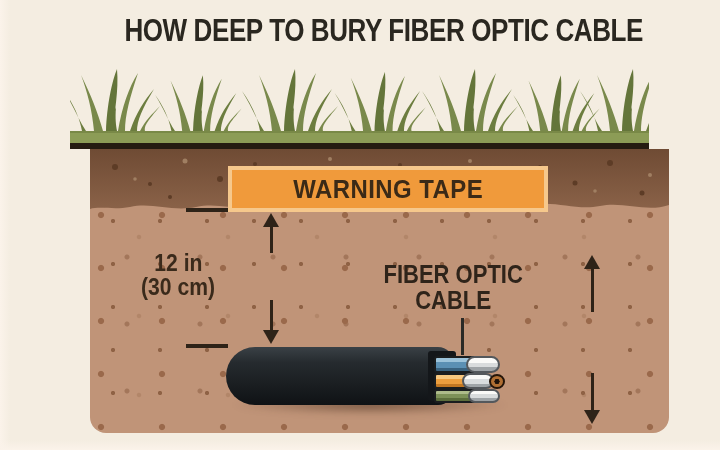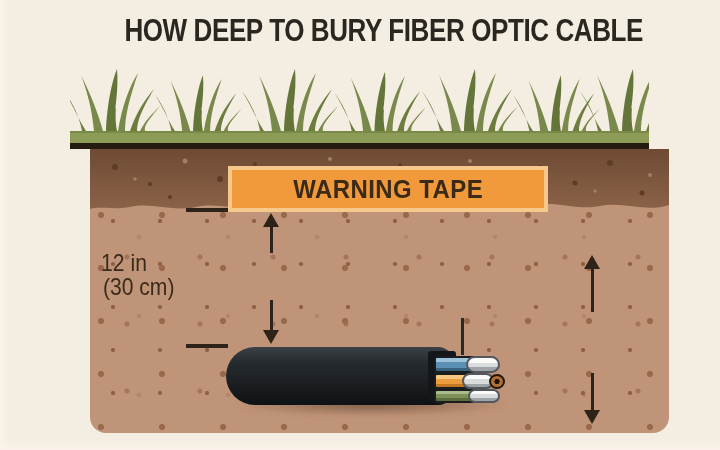--- a/index.html
+++ b/index.html
@@ -39,21 +39,21 @@
   .topsoil-svg{position:absolute;left:0;top:0;width:579px;height:72px;}
 
   .tape{
     position:absolute;left:138px;top:17px;width:320px;height:46px;
     background:#F09A3B;border:4px solid #F6C88C;
     display:flex;align-items:center;justify-content:center;
     font-weight:bold;font-size:26px;color:#3B2A17;white-space:nowrap;
   }
   .tape .cond{display:inline-block;transform:scaleX(0.92);letter-spacing:0.5px;}
 
-  .mtxt{position:absolute;font-weight:normal;color:#3A2A1B;white-space:nowrap;}
+  .mtxt{position:absolute;text-align:center;font-weight:bold;color:#3A2A1B;white-space:nowrap;}
   .mtxt .cond{display:inline-block;transform:scaleX(0.88);}
   .measure-left-text{left:8px;top:102px;width:160px;font-size:24px;line-height:24px;}
   .measure-right-text{left:412px;top:169px;width:180px;font-size:23px;line-height:27px;}
   .cable-label{left:273px;top:112px;width:180px;font-size:25px;line-height:26px;color:#2F241A;}
 
   .shaft{position:absolute;width:3px;background:#2E2318;}
   .tick{position:absolute;width:42px;height:4px;background:#2E2318;}
   .head-up{position:absolute;width:0;height:0;
     border-left:8px solid transparent;border-right:8px solid transparent;border-bottom:14px solid #2E2318;}
   .head-down{position:absolute;width:0;height:0;
@@ -164,20 +164,24 @@
       <div class="shaft" style="left:180px;top:78px;height:26px;"></div>
       <div class="mtxt measure-left-text">
         <div><span class="cond">12 in</span></div>
         <div><span class="cond">(30 cm)</span></div>
       </div>
       <div class="shaft" style="left:180px;top:151px;height:30px;"></div>
       <div class="head-down" style="left:173px;top:181px;"></div>
       <div class="tick" style="left:96px;top:195px;"></div>
     </div>
 
+    <div class="mtxt cable-label">
+      <div><span class="cond">FIBER OPTIC</span></div>
+      <div><span class="cond">CABLE</span></div>
+    </div>
     <div class="leader"></div>
 
     <div>
       <div class="head-up" style="left:494px;top:106px;"></div>
       <div class="shaft" style="left:501px;top:119px;height:44px;"></div>
       <div class="mtxt measure-right-text">
       </div>
       <div class="shaft" style="left:501px;top:224px;height:38px;"></div>
       <div class="head-down" style="left:494px;top:261px;"></div>
     </div>

